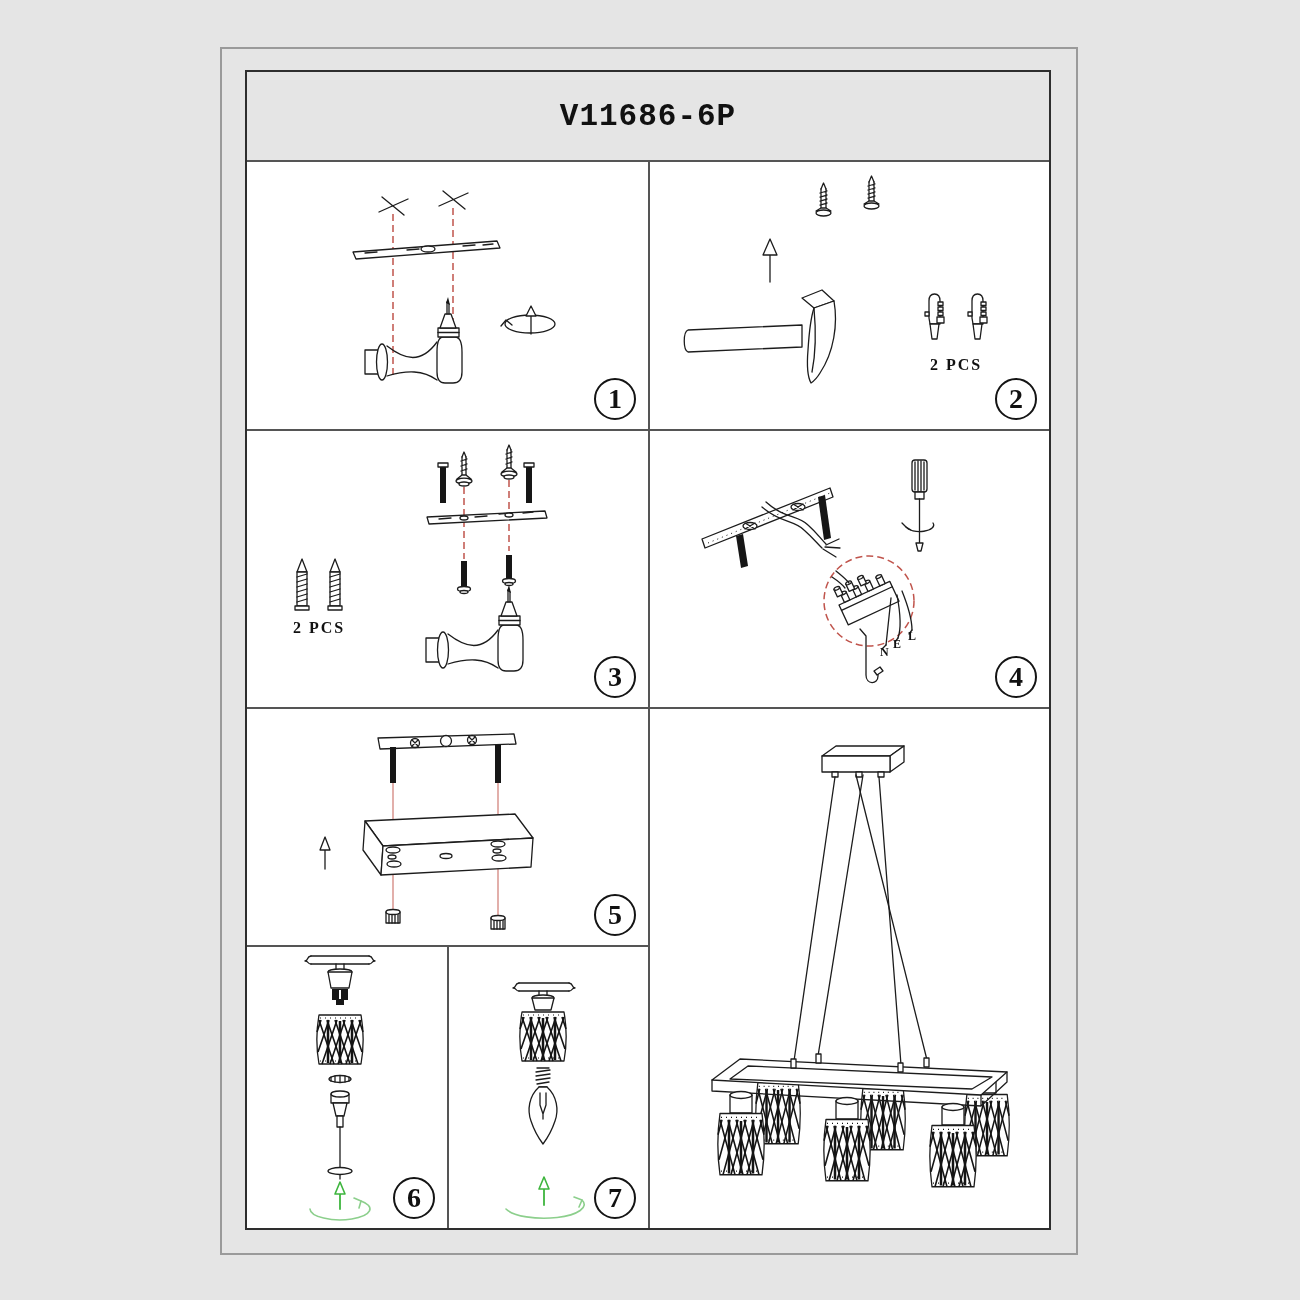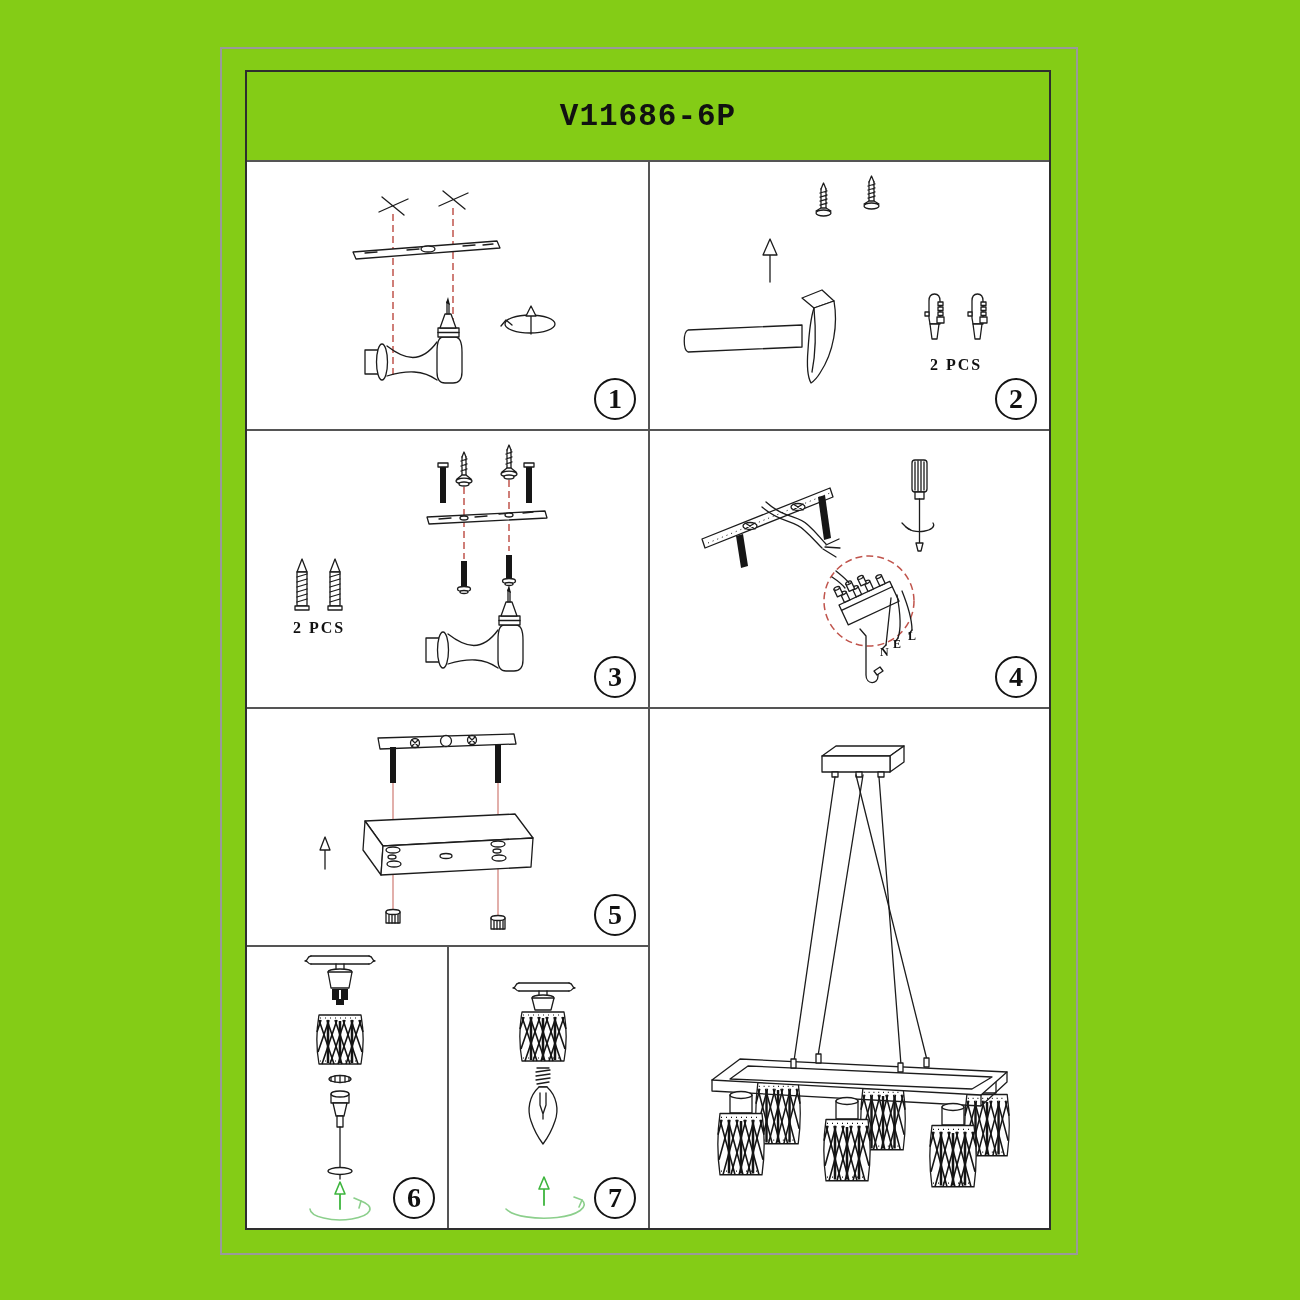--- a/index.html
+++ b/index.html
@@ -1,16 +1,16 @@
 <!DOCTYPE html>
 <html><head>
 <meta charset="utf-8">
 <style>
   html,body{margin:0;padding:0;background:#ffffff;}
-  .page{position:relative;width:1300px;height:1300px;background:#84cc16;overflow:hidden;
+  .page{position:relative;width:1300px;height:1300px;background:#e5e5e5;overflow:hidden;
         font-family:"Liberation Serif",serif;color:#161616;}
   .outer{position:absolute;left:220px;top:47px;width:858px;height:1208px;
          border:2px solid #9a9a9a;box-sizing:border-box;}
   .inner{position:absolute;left:245px;top:70px;width:806px;height:1160px;
          border:2px solid #2e2e2e;box-sizing:border-box;}
   .titlebox{position:absolute;left:0;top:0;width:802px;height:90px;
             border-bottom:2px solid #555;box-sizing:border-box;
             display:flex;align-items:center;justify-content:center;}
   .titlebox span{font-family:"Liberation Mono",monospace;font-weight:bold;
                  font-size:31px;letter-spacing:1px;color:#111;}

